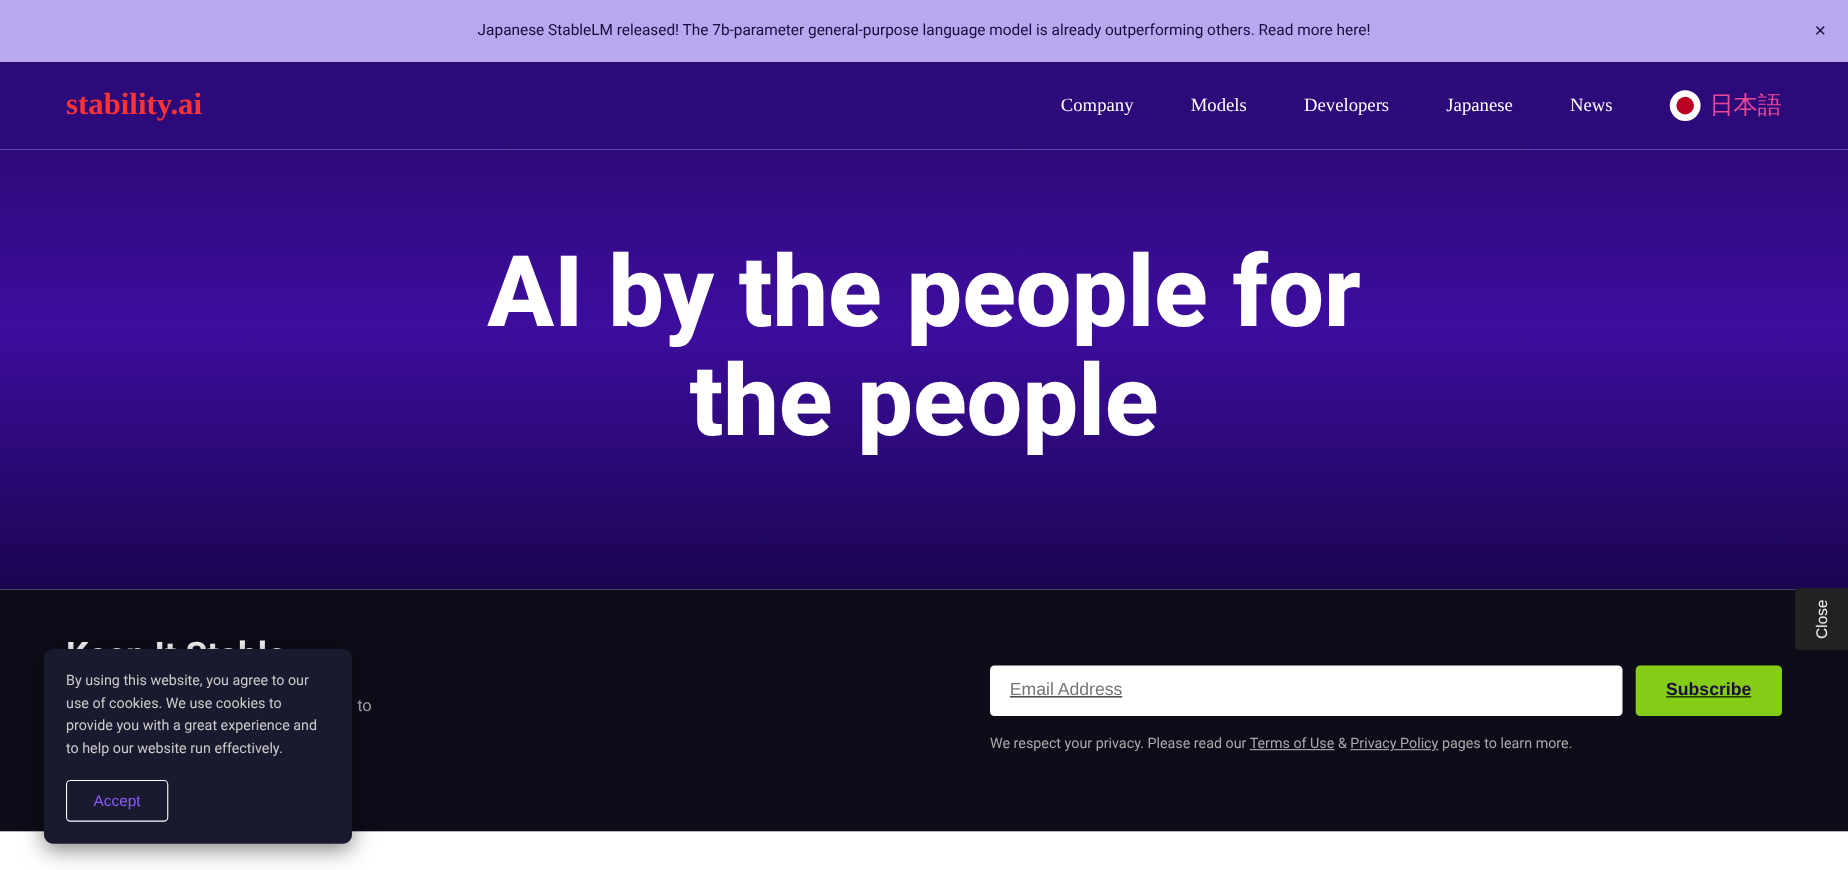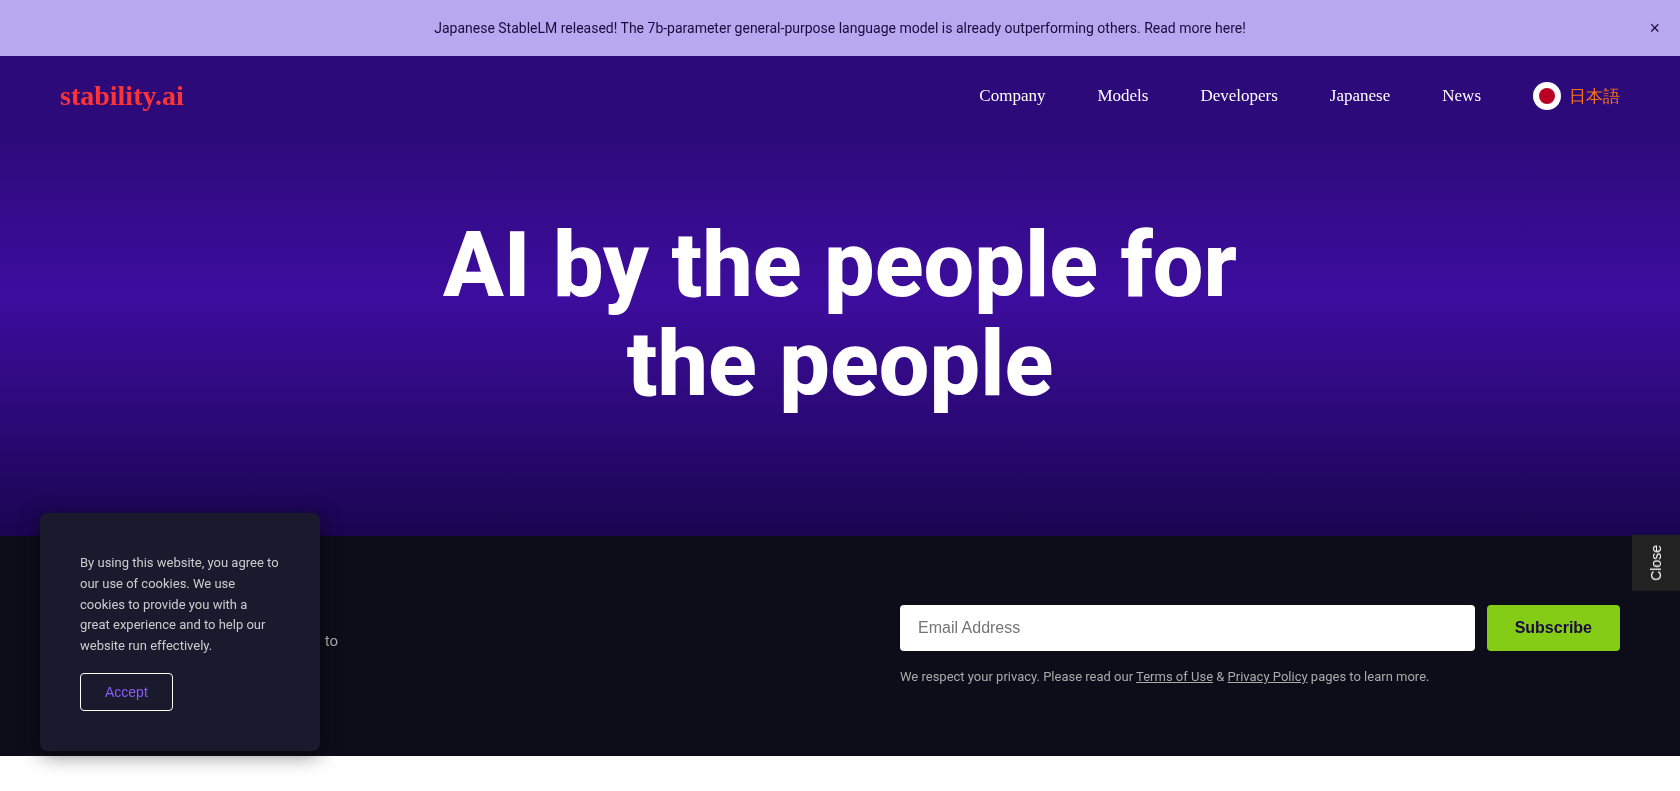--- a/index.html
+++ b/index.html
@@ -69,22 +69,22 @@
       text-decoration: none;
       font-size: 17px;
       font-weight: 400;
       cursor: pointer;
     }
 
     .japan-flag {
       display: flex;
       align-items: center;
       gap: 8px;
-      color: #f97316;
-      font-size: 17px;
+      color: #ec4899;
+      font-size: 22px;
       cursor: pointer;
     }
 
     .flag-circle {
       width: 28px;
       height: 28px;
       border-radius: 50%;
       background: white;
       display: flex;
       align-items: center;
@@ -151,20 +151,21 @@
       padding: 40px 60px;
       display: flex;
       flex-direction: column;
       justify-content: center;
     }
 
     .email-form {
       display: flex;
       gap: 12px;
       margin-bottom: 16px;
+      text-decoration: underline;
     }
 
     .email-input {
       flex: 1;
       padding: 14px 18px;
       font-size: 16px;
       border: none;
       border-radius: 4px;
       background: white;
       color: #333;
@@ -190,25 +191,25 @@
     }
 
     .privacy-text a {
       color: #aaa;
       text-decoration: underline;
     }
 
     
     .cookie-banner {
       position: fixed;
-      bottom: 40px;
+      bottom: 24px;
       left: 40px;
       background: #1a1a2e;
       color: white;
-      padding: 40px;
+      padding: 20px;
       border-radius: 8px;
       max-width: 280px;
       z-index: 1000;
       box-shadow: 0 4px 20px rgba(0,0,0,0.5);
     }
 
     .cookie-text {
       font-size: 13px;
       color: #ccc;
       line-height: 1.6;

